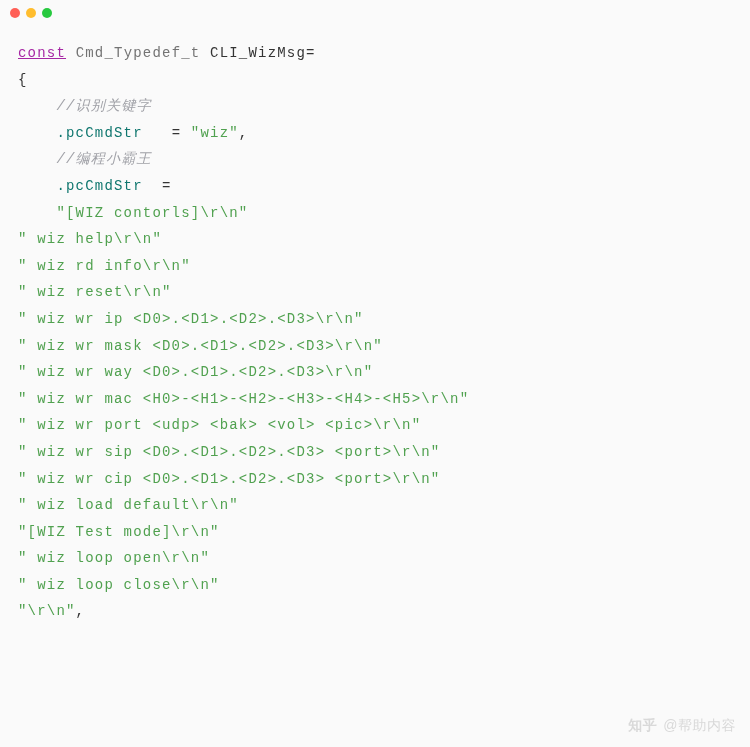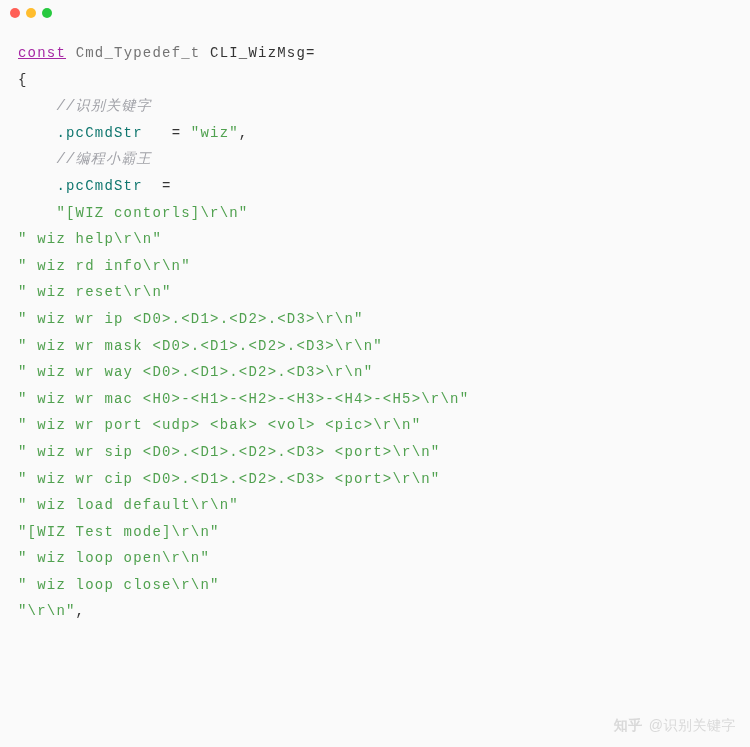--- a/index.html
+++ b/index.html
@@ -79,14 +79,14 @@
 <span class="str">" wiz wr sip &lt;D0&gt;.&lt;D1&gt;.&lt;D2&gt;.&lt;D3&gt; &lt;port&gt;\r\n"</span>
 <span class="str">" wiz wr cip &lt;D0&gt;.&lt;D1&gt;.&lt;D2&gt;.&lt;D3&gt; &lt;port&gt;\r\n"</span>
 <span class="str">" wiz load default\r\n"</span>
 <span class="str">"[WIZ Test mode]\r\n"</span>
 <span class="str">" wiz loop open\r\n"</span>
 <span class="str">" wiz loop close\r\n"</span>
 <span class="str">"\r\n"</span><span class="op">,</span></div>
 
 <div class="watermark">
   <span class="zh-icon">知乎</span>
-  <span>@识别关键字</span>
+  <span>@帮助内容</span>
 </div>
 
 </body></html>

